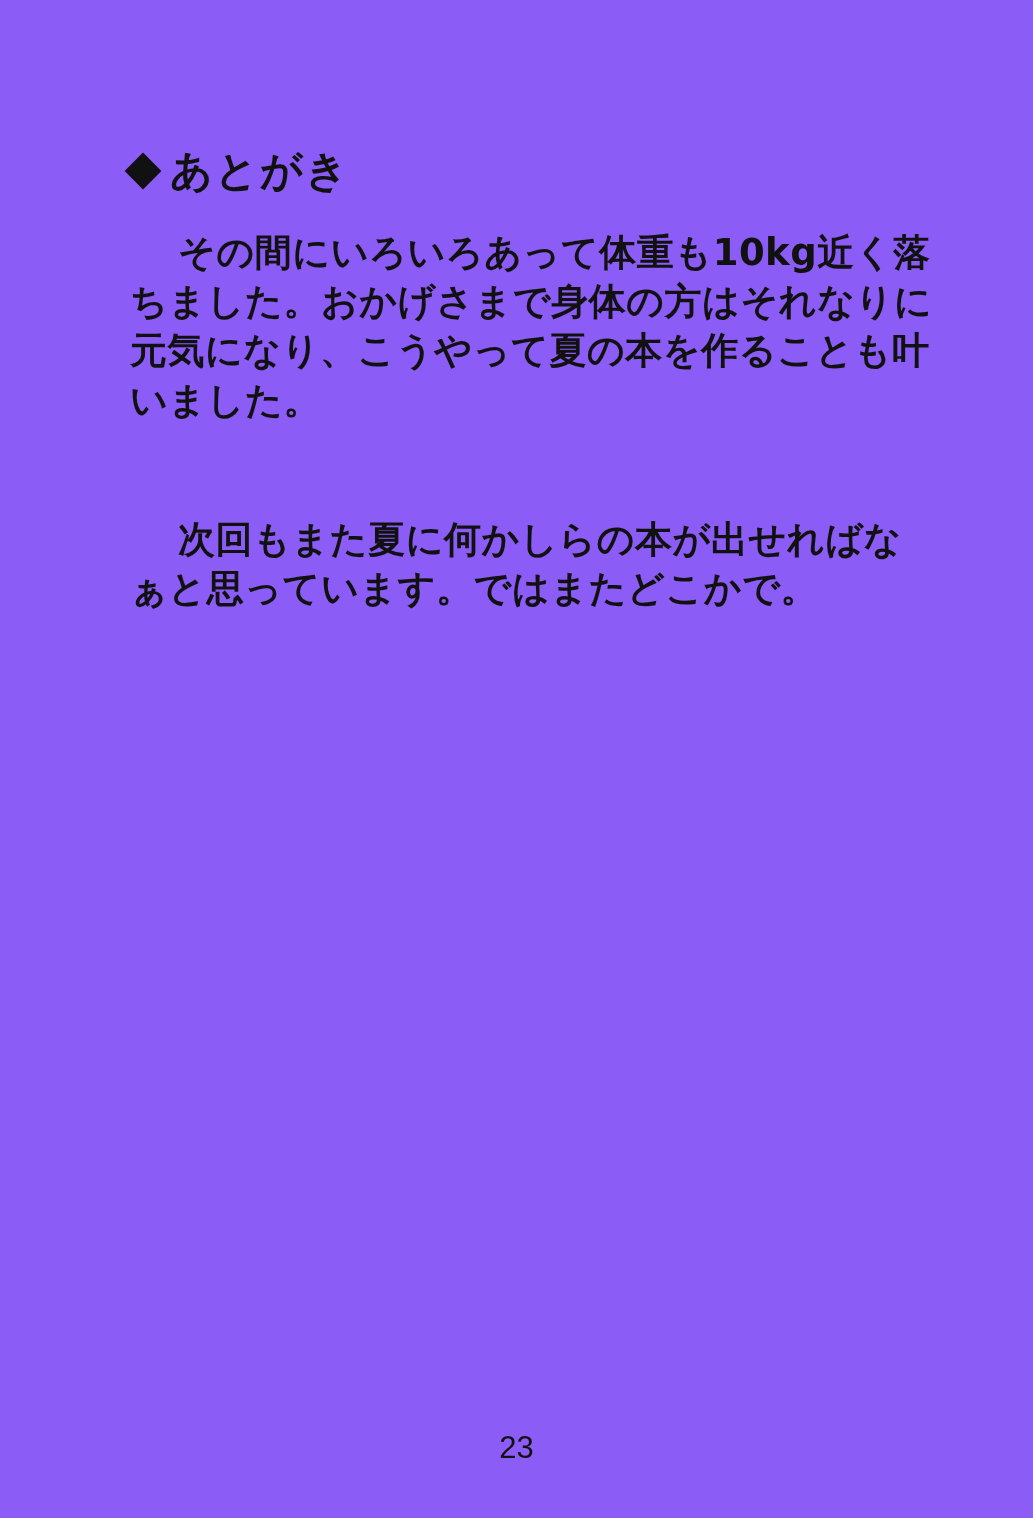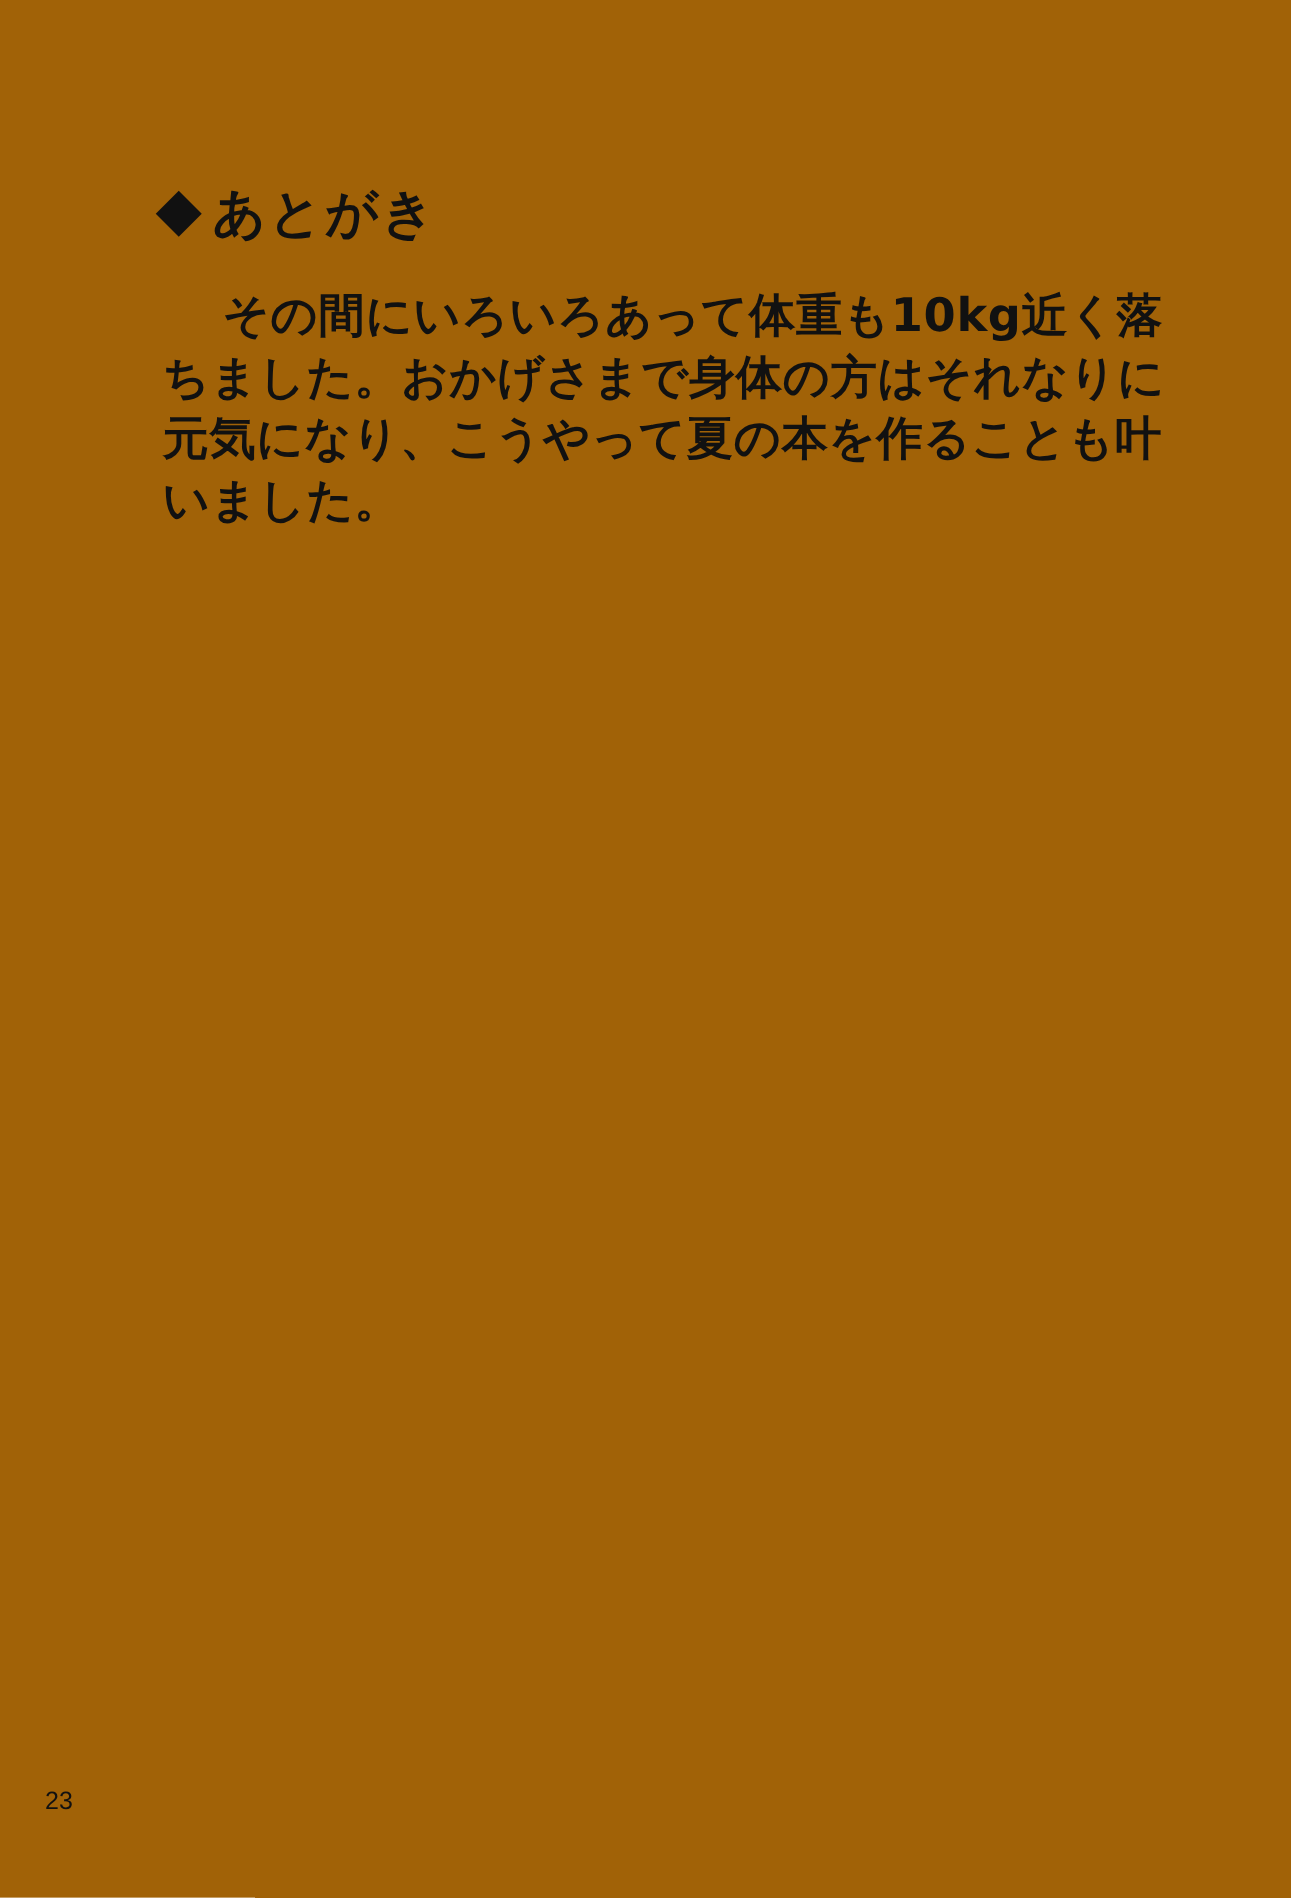--- a/index.html
+++ b/index.html
@@ -11,21 +11,21 @@
     width: 1033px;
     height: 1518px;
     position: relative;
     font-family: "DejaVu Sans", sans-serif;
     color: #111111;
     overflow: hidden;
   }
   .page {
     position: absolute;
     inset: 0;
-    background: #a16207;
+    background: #8b5cf6;
   }
   .content {
     position: absolute;
     left: 130px;
     top: 150px;
     width: 810px;
   }
   .heading {
     display: flex;
     align-items: center;
@@ -59,25 +59,24 @@
     margin-top: 0;
   }
   .block-gap {
     height: 30px;
   }
   .page-number {
     position: absolute;
     left: 0;
     right: 0;
     top: 1430px;
-    text-align: left;
-    font-size: 20px;
+    text-align: center;
+    font-size: 31px;
     font-family: "Liberation Sans", sans-serif;
     color: #111111;
-    margin-left: 36px;
   }
 </style>
 </head>
 <body>
 
 <div class="page">
   <div class="content">
 
     <div class="heading">
       <span class="diamond-icon"></span>
@@ -87,16 +86,17 @@
     <p class="para">その間にいろいろあって体重も10kg近く落ちました。おかげさまで身体の方はそれなりに元気になり、こうやって夏の本を作ることも叶いました。</p>
 
     <div class="block-gap"></div>
 
 
     <div class="block-gap"></div>
 
 
     <div class="block-gap"></div>
 
+    <p class="para">次回もまた夏に何かしらの本が出せればなぁと思っています。ではまたどこかで。</p>
   </div>
 
   <div class="page-number">23</div>
 </div>
 
 </body></html>

